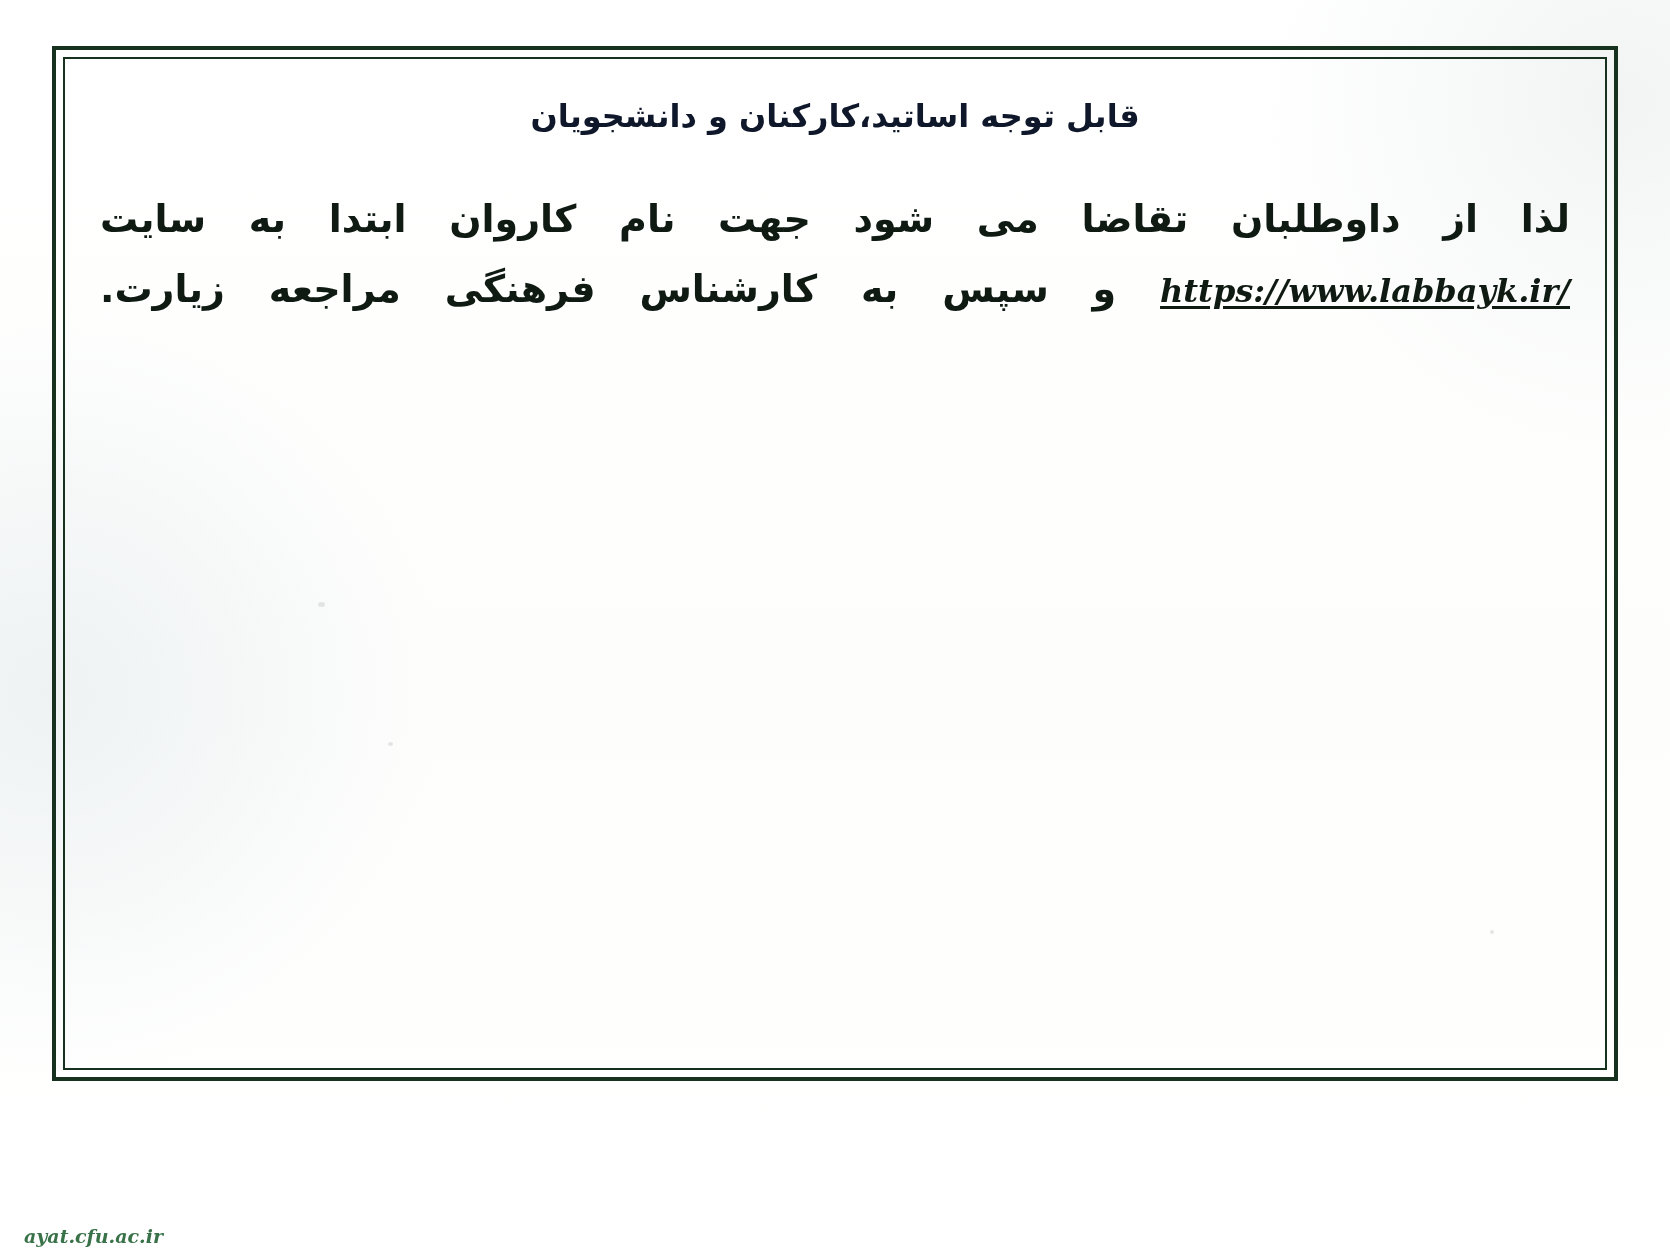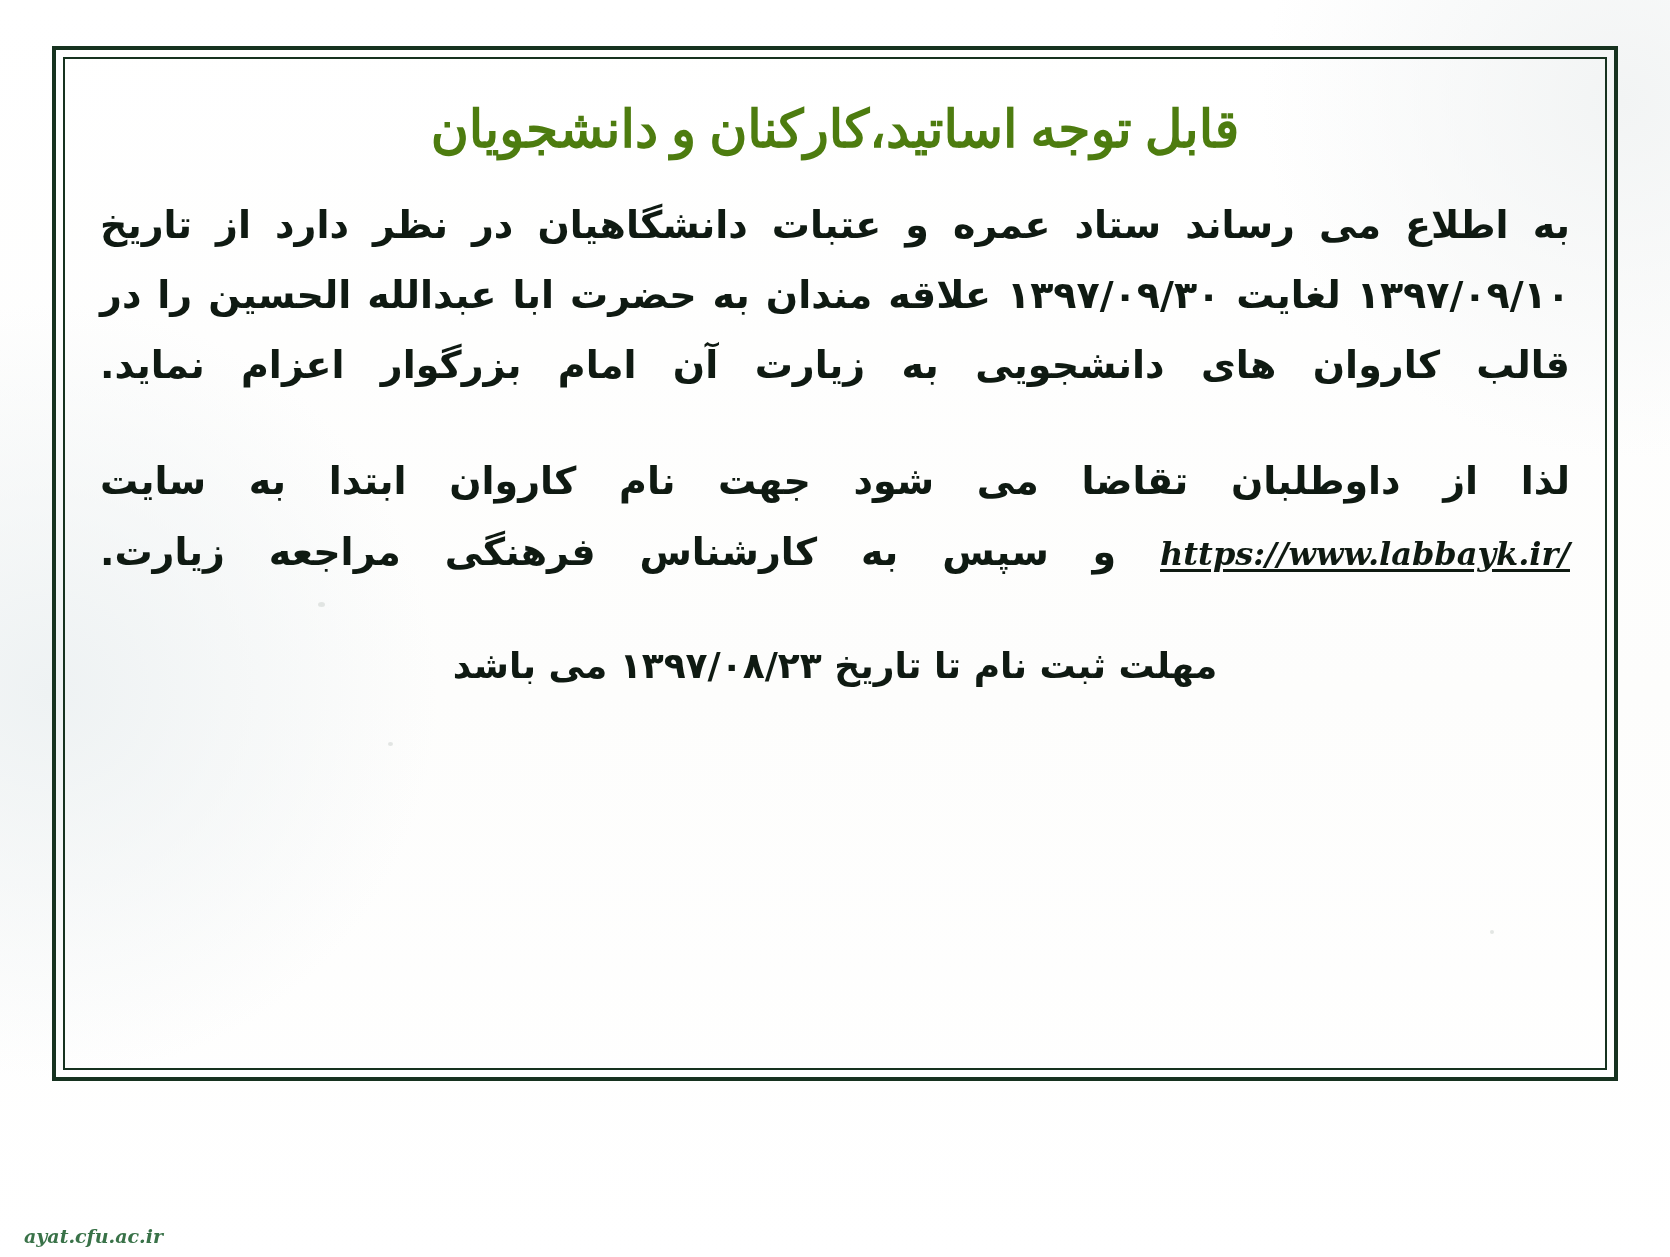--- a/index.html
+++ b/index.html
@@ -45,28 +45,27 @@
 
   .content {
     position: absolute;
     inset: 22px 44px 22px 44px;
     color: #101b12;
     direction: rtl;
     text-align: justify;
   }
 
   .title {
-    font-size: 52px;
+    font-size: 32px;
     font-weight: bold;
     text-align: center;
     letter-spacing: 0px;
     line-height: 1.3;
     margin: 24px 0 14px 0;
-    color: #4d7c0f;
-    font-family: Liberation Serif, serif;
+    color: #0f172a;
   }
 
   .para {
     font-size: 38px;
     line-height: 1.85;
     text-align: justify;
     text-align-last: justify;
     margin: 26px 0 0 0;
     font-weight: 600;
     color: #0f1a12;
@@ -124,21 +123,19 @@
 <div class="speck" style="left:388px; top:742px; width:5px; height:4px;"></div>
 <div class="speck" style="left:1490px; top:930px; width:4px; height:4px;"></div>
 
 <div class="announcement">
   <div class="inner-rule"></div>
 
   <div class="content">
 
     <h1 class="title">قابل توجه اساتید،کارکنان و دانشجویان</h1>
 
-    <p class="para p1">به اطلاع می رساند ستاد عمره و عتبات دانشگاهیان در نظر دارد از تاریخ ۱۳۹۷/۰۹/۱۰ لغایت ۱۳۹۷/۰۹/۳۰ علاقه مندان به حضرت ابا عبدالله الحسین را در قالب کاروان های دانشجویی به زیارت آن امام بزرگوار اعزام نماید.</p>
 
     <p class="para p2"><span>لذا از داوطلبان تقاضا می شود جهت نام کاروان ابتدا به سایت </span><a class="link" href="#">https://www.labbayk.ir/</a><span> و سپس به کارشناس فرهنگی مراجعه زیارت.</span></p>
 
-    <p class="deadline">مهلت ثبت نام تا تاریخ ۱۳۹۷/۰۸/۲۳ می باشد</p>
   </div>
 </div>
 
 <div class="watermark">ayat.cfu.ac.ir</div>
 
 </body></html>

